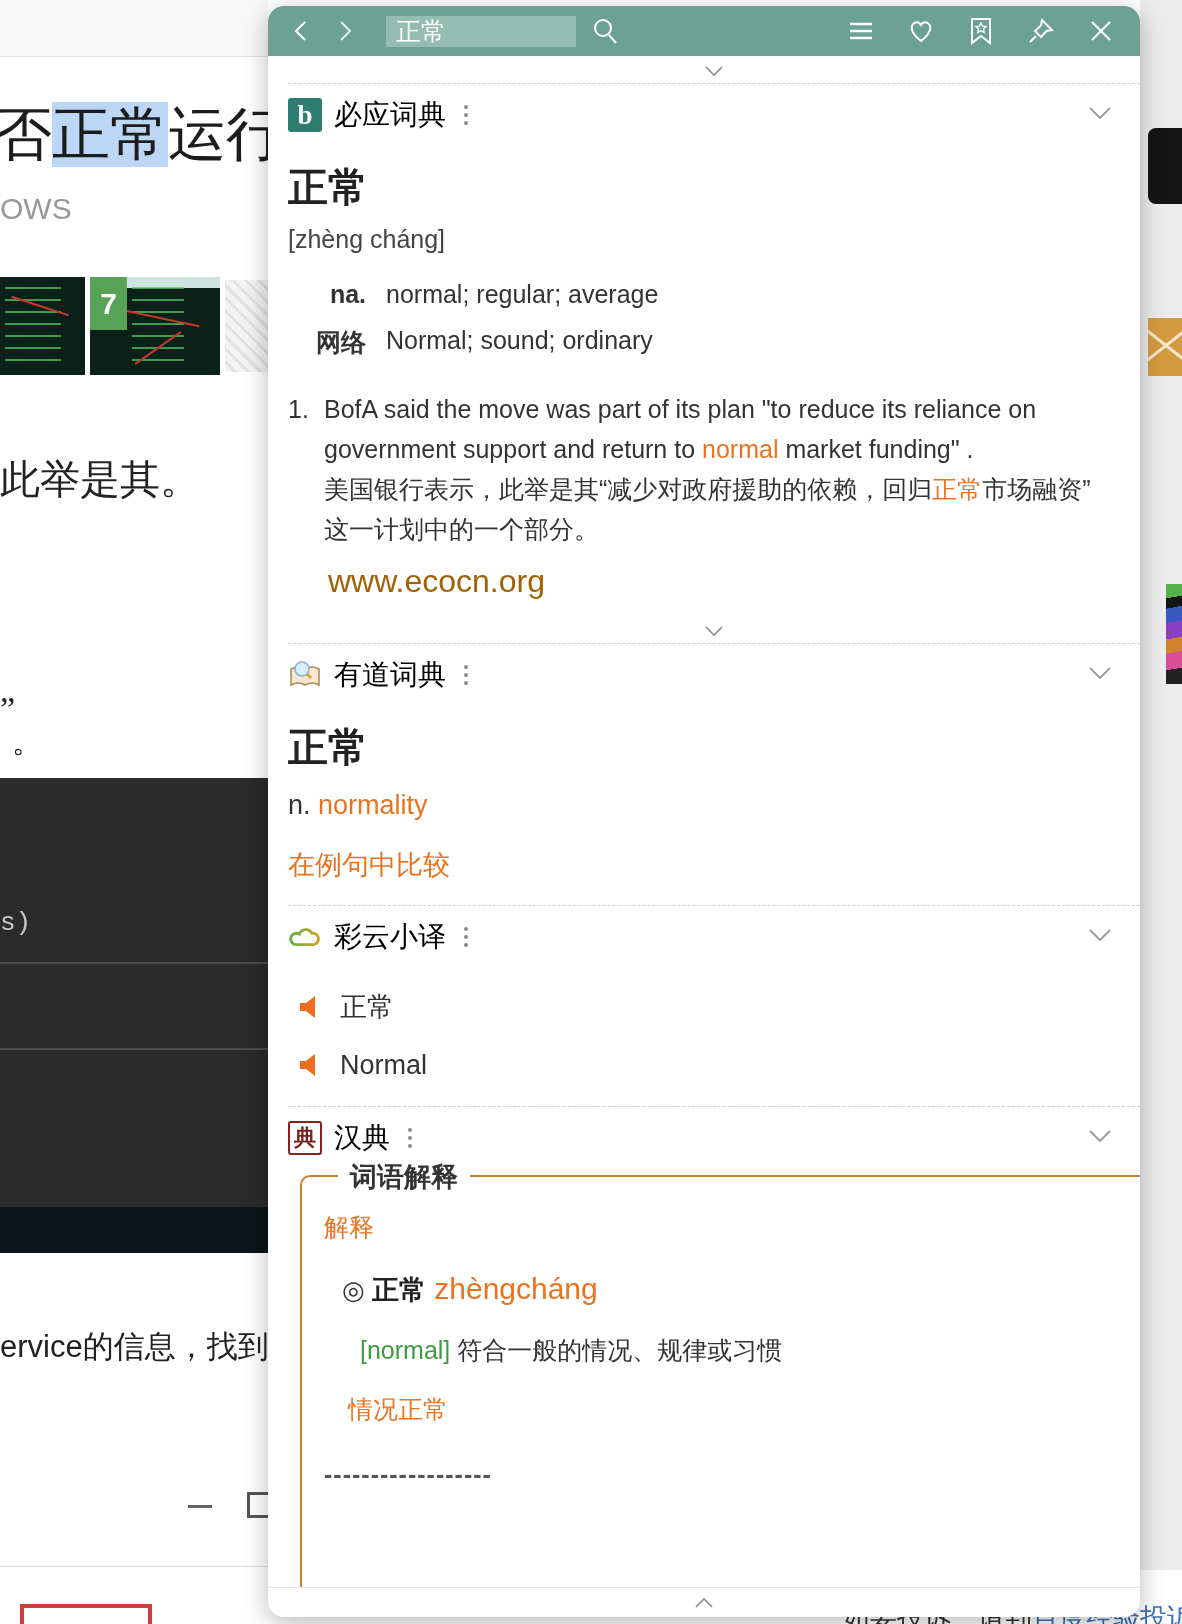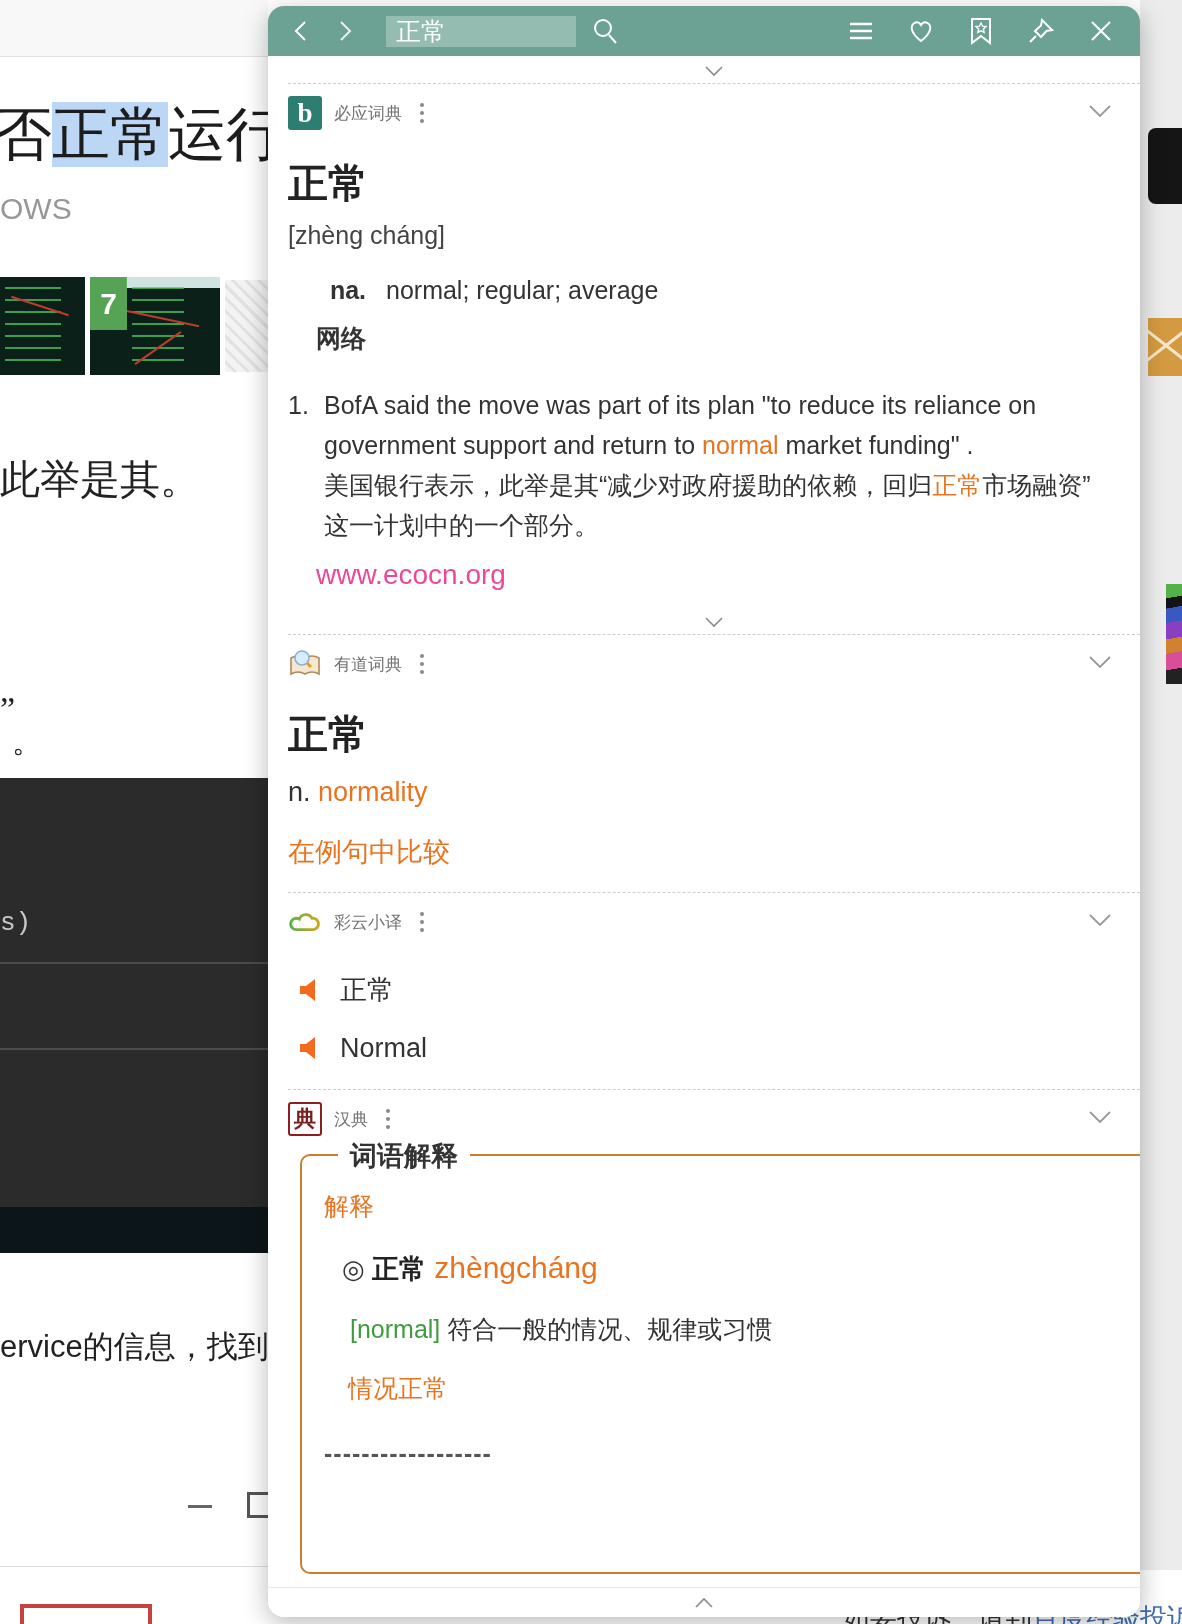--- a/index.html
+++ b/index.html
@@ -53,56 +53,56 @@
   .hbtn { display:flex; align-items:center; justify-content:center; width:30px; height:30px; cursor:pointer; }
   .search-box { width:190px; height:31px; background:rgba(255,255,255,.28); border:none; outline:none;
     color:#fff; font-size:25px; padding:0 10px; margin-left:12px; font-family:"Liberation Sans", sans-serif; }
   .hspacer { flex:1; }
   .hicons { display:flex; gap:30px; align-items:center; }
 
   .p-content { padding:0 0 0 20px; }
   .expander { display:flex; justify-content:center; padding:7px 0 4px; cursor:pointer; }
   .section { border-top:1px dashed #cdcdcd; margin-right:0; }
   .sec-header { display:flex; align-items:center; gap:12px; padding:12px 0; }
-  .sec-label { font-size:17px; color:#737373; }
+  .sec-label { font-size:28px; color:#000000; }
   .kebab { display:flex; flex-direction:column; gap:4px; padding:5px 6px; cursor:pointer; }
   .kebab i { width:4px; height:4px; border-radius:50%; background:#8a8a8a; }
   .sec-caret { margin-left:auto; margin-right:26px; cursor:pointer; }
   .badge32 { width:34px; height:34px; border-radius:3px; display:flex; align-items:center; justify-content:center; flex:0 0 34px; }
   .bing-badge { background:#2e7d71; color:#fff; font-size:27px; font-weight:bold; font-family:"Liberation Serif", serif; }
   .yd-badge { background:#d9352a; color:#fff; font-size:13px; font-weight:bold; }
   .hd-badge { background:#fff; border:2px solid #8b2020; color:#7a1f1f; font-size:22px; font-weight:bold; }
 
   .headword { font-size:40px; font-weight:bold; color:#222; margin:14px 0 4px; }
   .phonetic { font-size:25px; color:#444; margin-top:10px; }
   .defrow { display:flex; font-size:25px; color:#333; margin-top:17px; }
   .defrow .pos { width:78px; min-width:78px; text-align:right; font-weight:bold; margin-right:20px; }
   .example { display:flex; margin-top:30px; }
   .exnum { width:36px; min-width:36px; font-size:25px; color:#333; line-height:40px; }
   .extext { font-size:25px; line-height:40px; color:#333; max-width:790px; }
   .orange { color:#e9731f; }
-  .source { margin:14px 0 16px 28px; font-size:28px; color:#ec4899; }
+  .source { margin:14px 0 16px 40px; font-size:32px; color:#a16207; }
 
   .yline { font-size:27px; color:#333; margin-top:15px; }
   .ylink { color:#e9731f; cursor:pointer; }
   .compare { margin:26px 0 22px; }
 
   .sayrow { display:flex; align-items:center; gap:18px; margin:20px 0 0 10px; font-size:27px; color:#333; height:38px; }
   .sayrow:last-of-type { margin-bottom:22px; }
   .speaker { cursor:pointer; display:flex; }
 
   .hd-box { border:2px solid #c8802f; border-radius:10px; margin:6px 14px 0 12px; margin-right:-16px;
     padding:0 22px 40px; min-height:420px; position:relative; }
   .hd-legend { position:relative; top:-18px; display:inline-block; background:#fff; padding:0 12px; margin-left:14px;
     font-size:27px; font-weight:bold; color:#333; }
   .hd-link { font-size:25px; color:#e9731f; cursor:pointer; }
   .hd-entry { margin:28px 0 0 18px; font-size:26px; color:#333; }
   .hd-entry .word { font-weight:bold; font-size:27px; color:#222; }
   .hd-entry .pinyin { color:#e9731f; font-size:30px; }
-  .hd-def { margin:26px 0 0 26px; font-size:25px; color:#333; }
+  .hd-def { margin:26px 0 0 36px; font-size:25px; color:#333; }
   .hd-def .green { color:#3f9b3f; }
   .hd-usage { margin:26px 0 0 24px; }
   .hd-divider { margin:34px 0 0 0; font-size:25px; font-weight:bold; color:#555; letter-spacing:1px; }
 
   .p-bottombar { position:absolute; left:0; right:0; bottom:0; height:30px; background:#fff;
     border-top:1px solid #e8e8e8; display:flex; align-items:center; justify-content:center; border-radius:0 0 16px 16px; cursor:pointer; }
 </style>
 </head>
 <body>
 
@@ -235,20 +235,21 @@
           </span>
         </div>
         <div class="headword">正常</div>
         <div class="phonetic">[zhèng cháng]</div>
         <div class="defrow" style="margin-top:26px;">
           <span class="pos">na.</span>
           <span>normal; regular; average</span>
         </div>
         <div class="defrow">
           <span class="pos">网络</span>
+          <span>Normal; sound; ordinary</span>
         </div>
         <div class="example">
           <span class="exnum">1.</span>
           <div class="extext">
             <div>BofA said the move was part of its plan "to reduce its reliance on</div>
             <div><span>government support and return to </span><span class="orange">normal</span><span> market funding" .</span></div>
             <div><span>美国银行表示，此举是其“减少对政府援助的依赖，回归</span><span class="orange">正常</span><span>市场融资”</span></div>
             <div>这一计划中的一个部分。</div>
           </div>
         </div>

